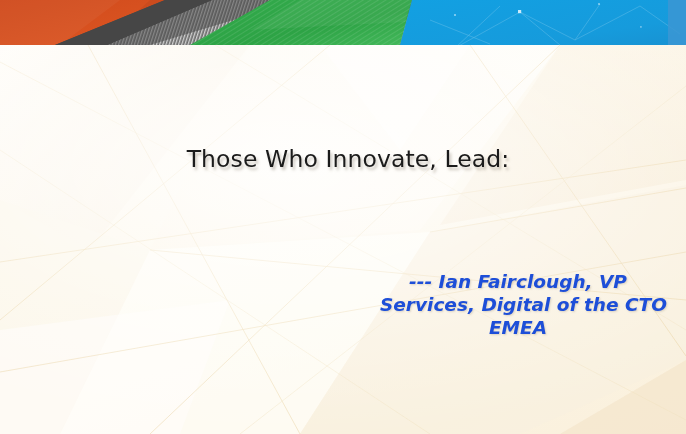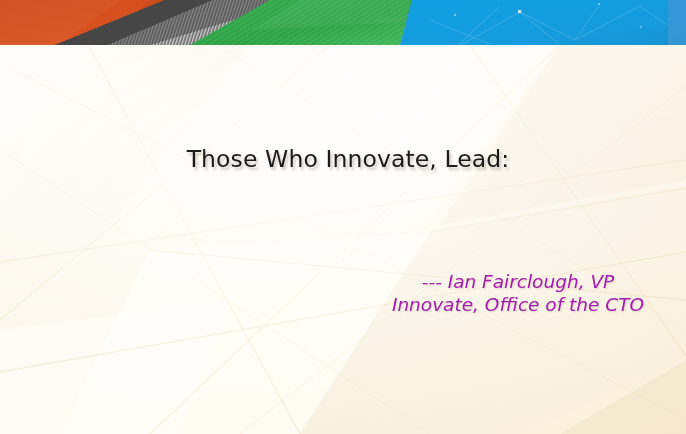--- a/index.html
+++ b/index.html
@@ -70,23 +70,24 @@
     position: absolute;
     left: 380px;
     top: 270px;
     width: 276px;
     text-align: center;
   }
   .attrib-line {
     font-style: italic;
     font-size: 18.5px;
     line-height: 23px;
-    color: #a21caf;
+    color: #1d4ed8;
     white-space: nowrap;
     text-shadow: 1px 1px 2px rgba(150,135,110,0.30);
+    font-weight: bold;
   }
 </style>
 </head>
 <body>
 
 <div id="slide">
 
   <div class="bg-base"></div>
 
   <svg class="bg-poly" width="686" height="434" viewBox="0 0 686 434" preserveAspectRatio="none">
@@ -201,16 +202,17 @@
       <rect x="668" y="0" width="18" height="45" fill="#3b97d3" opacity="0.85"></rect>
     </svg>
   </div>
 
   <div class="title-block">
     <div class="title-line">Those Who Innovate, Lead:</div>
   </div>
 
   <div class="attrib-block">
     <div class="attrib-line">--- Ian Fairclough, VP</div>
-    <div class="attrib-line">Innovate, Office of the CTO</div>
+    <div class="attrib-line">Services, Digital of the CTO</div>
+    <div class="attrib-line">EMEA</div>
   </div>
 
 </div>
 
 </body></html>

